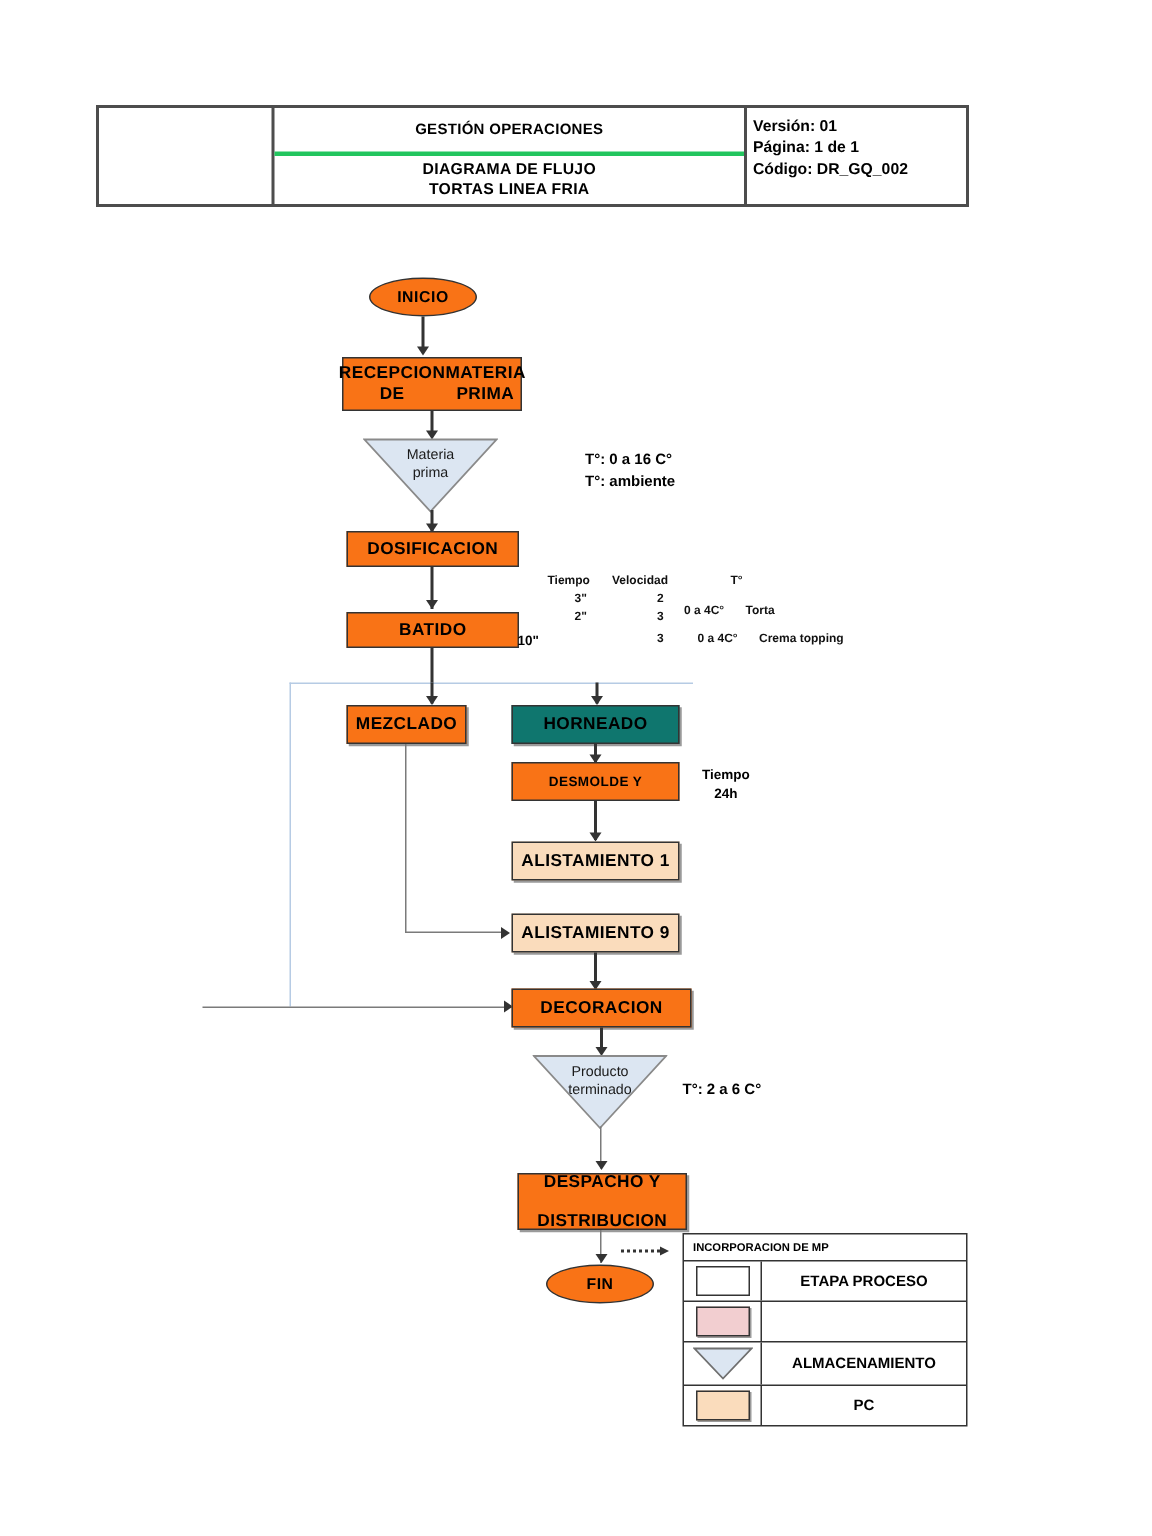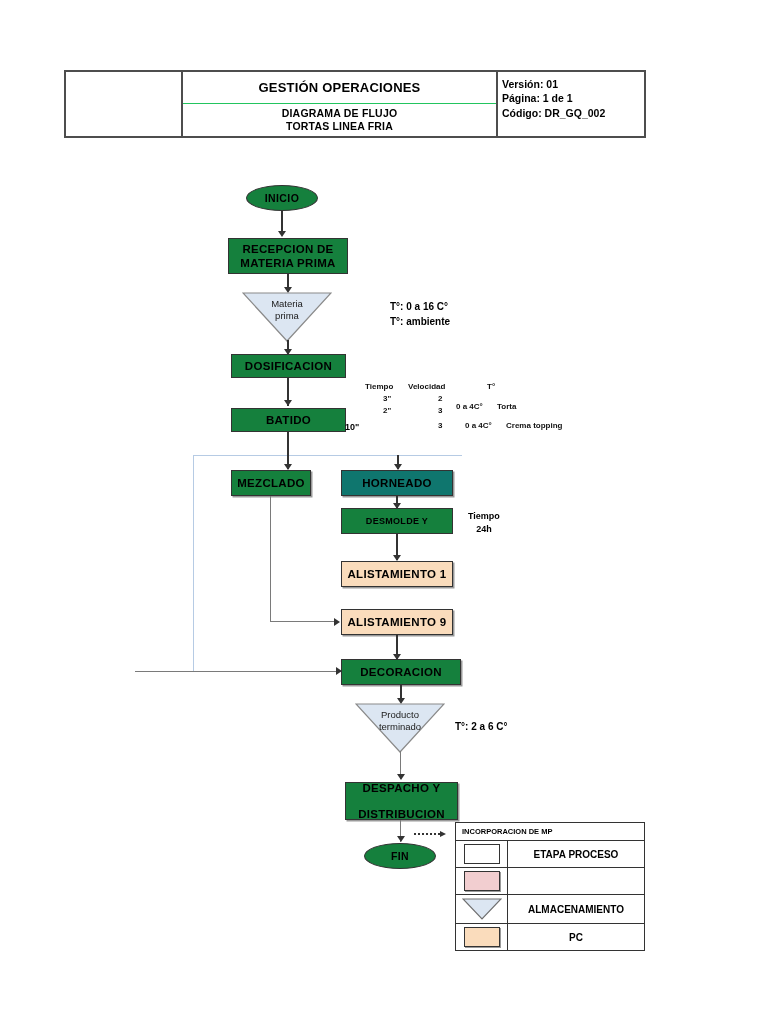--- a/index.html
+++ b/index.html
@@ -6,32 +6,32 @@
   body{width:768px;height:1024px;position:relative;
        font-family:"Liberation Sans", sans-serif;color:#000;overflow:hidden;}
 
   
   .hdr{position:absolute;left:64px;top:70px;width:582px;height:68px;
        border:2px solid #4d4d4d;box-sizing:border-box;display:flex;}
   .hdr-logo{width:117px;border-right:2px solid #4d4d4d;box-sizing:border-box;}
   .hdr-mid{flex:1;display:flex;flex-direction:column;
            border-right:2px solid #4d4d4d;box-sizing:border-box;}
   .hdr-mid-top{height:50%;display:flex;align-items:center;justify-content:center;
-               border-bottom:1px solid #22c55e;box-sizing:border-box;
-               font-weight:bold;font-size:13px;letter-spacing:.2px;}
+               border-bottom:3px solid #22c55e;box-sizing:border-box;
+               font-weight:bold;font-size:10px;letter-spacing:.2px;}
   .hdr-mid-bot{height:50%;display:flex;flex-direction:column;align-items:center;
                justify-content:center;box-sizing:border-box;
                font-weight:bold;font-size:10.5px;line-height:1.25;letter-spacing:.2px;}
   .hdr-right{width:146px;box-sizing:border-box;padding:5px 0 0 4px;
              font-weight:bold;font-size:10.5px;line-height:1.38;}
 
   
   .node{position:absolute;box-sizing:border-box;display:flex;
         align-items:center;justify-content:center;text-align:center;
-        font-weight:bold;background:#15803d;}
+        font-weight:bold;background:#f97316;}
   .proc{border:1.6px solid #333;font-size:11.5px;letter-spacing:.3px;}
   .proc.shadow{box-shadow:1.5px 1.5px 0 #9a9a9a;}
   .term{border:1.4px solid #333;border-radius:50%;font-size:10.5px;letter-spacing:.4px;}
   .pcc{background:#0f766e;}
   .pc{background:#fadcbc;}
 
   
   .tri{position:absolute;}
   .tri svg{display:block;}
   .tri .lbl{position:absolute;left:0;right:0;top:6px;text-align:center;
@@ -90,21 +90,21 @@
     <div>Versión: 01</div>
     <div>Página: 1 de 1</div>
     <div>Código: DR_GQ_002</div>
   </div>
 </div>
 
 <div class="node term" style="left:246px;top:185px;width:72px;height:26px;">INICIO</div>
 <div class="ln v" style="left:281px;top:211px;height:22px;"></div>
 <div class="arw down" style="left:278px;top:231px;"></div>
 
-<div class="node proc" style="left:228px;top:238px;width:120px;height:36px;flex-direction:column;line-height:1.25;">
+<div class="node proc" style="left:228px;top:238px;width:120px;height:36px;flex-direction:row;line-height:1.25;">
   <span>RECEPCION DE</span>
   <span>MATERIA PRIMA</span>
 </div>
 <div class="ln v" style="left:287px;top:274px;height:16px;"></div>
 <div class="arw down" style="left:284px;top:287px;"></div>
 
 <div class="tri" style="left:242px;top:292px;width:90px;height:50px;">
   <svg width="90" height="50" viewBox="0 0 90 50">
     <polygon points="1,1 89,1 45,49" fill="#dce6f2" stroke="#8a8a8a" stroke-width="1.2"></polygon>
   </svg>

